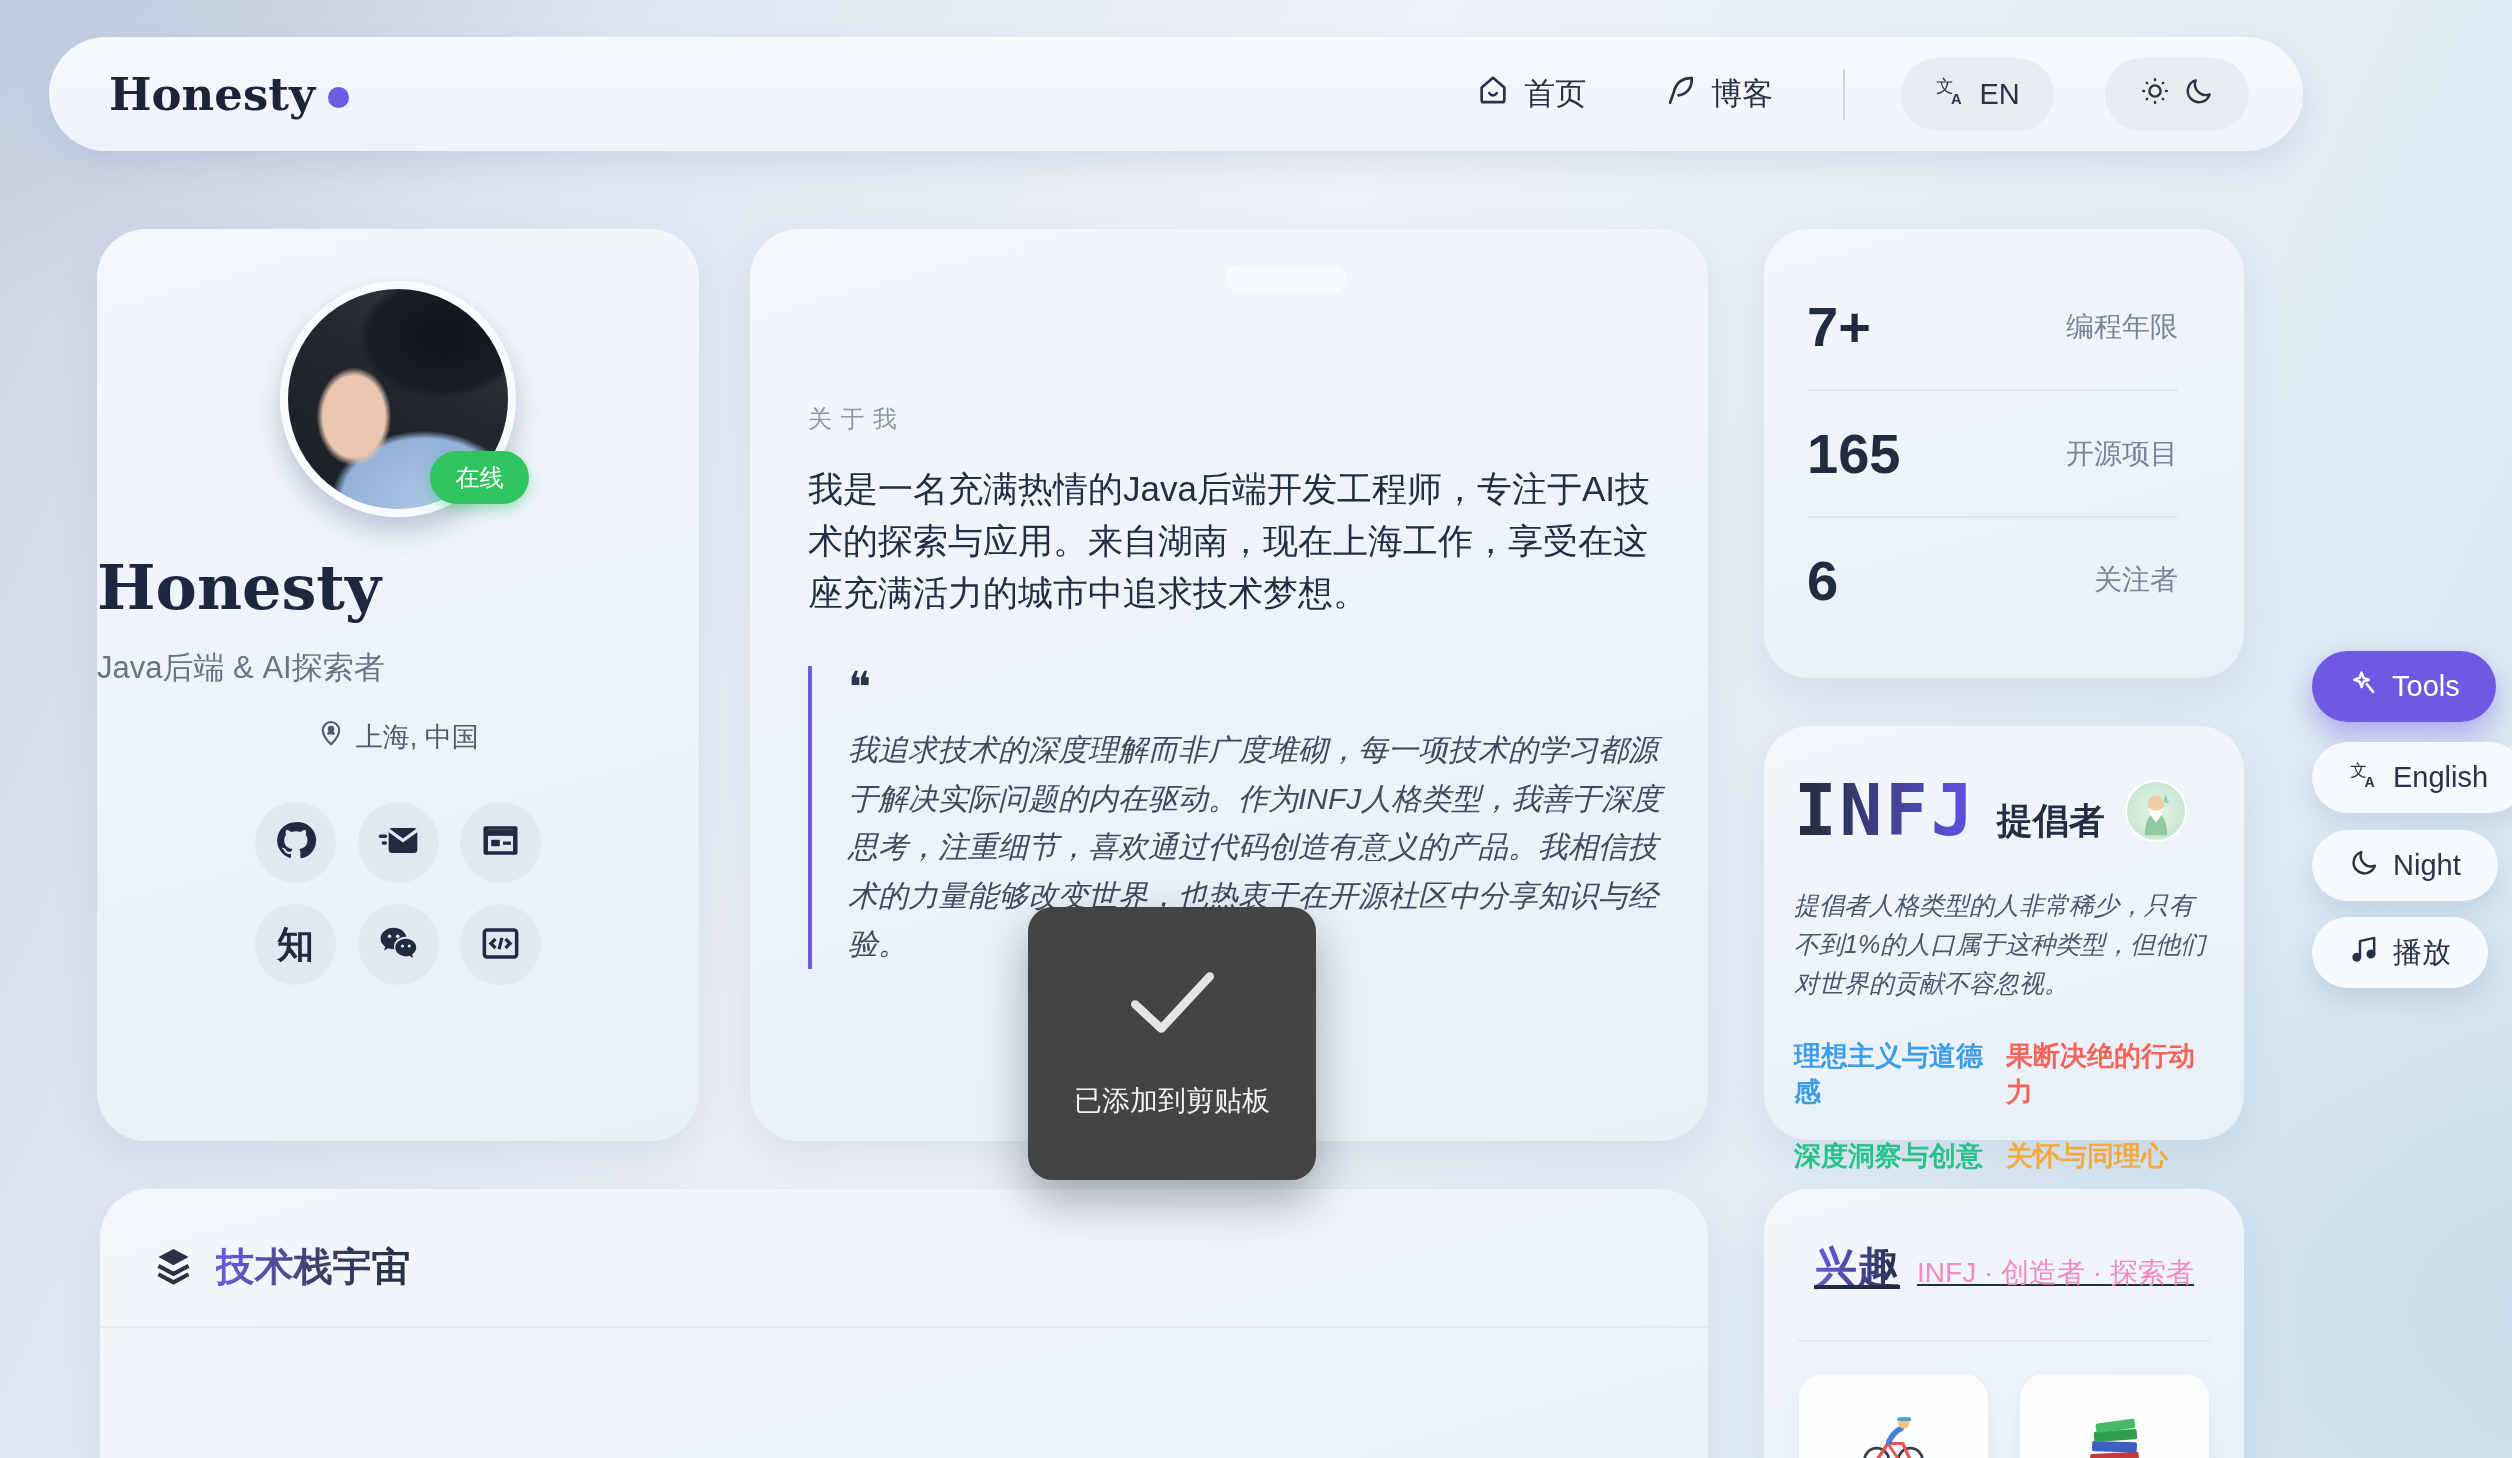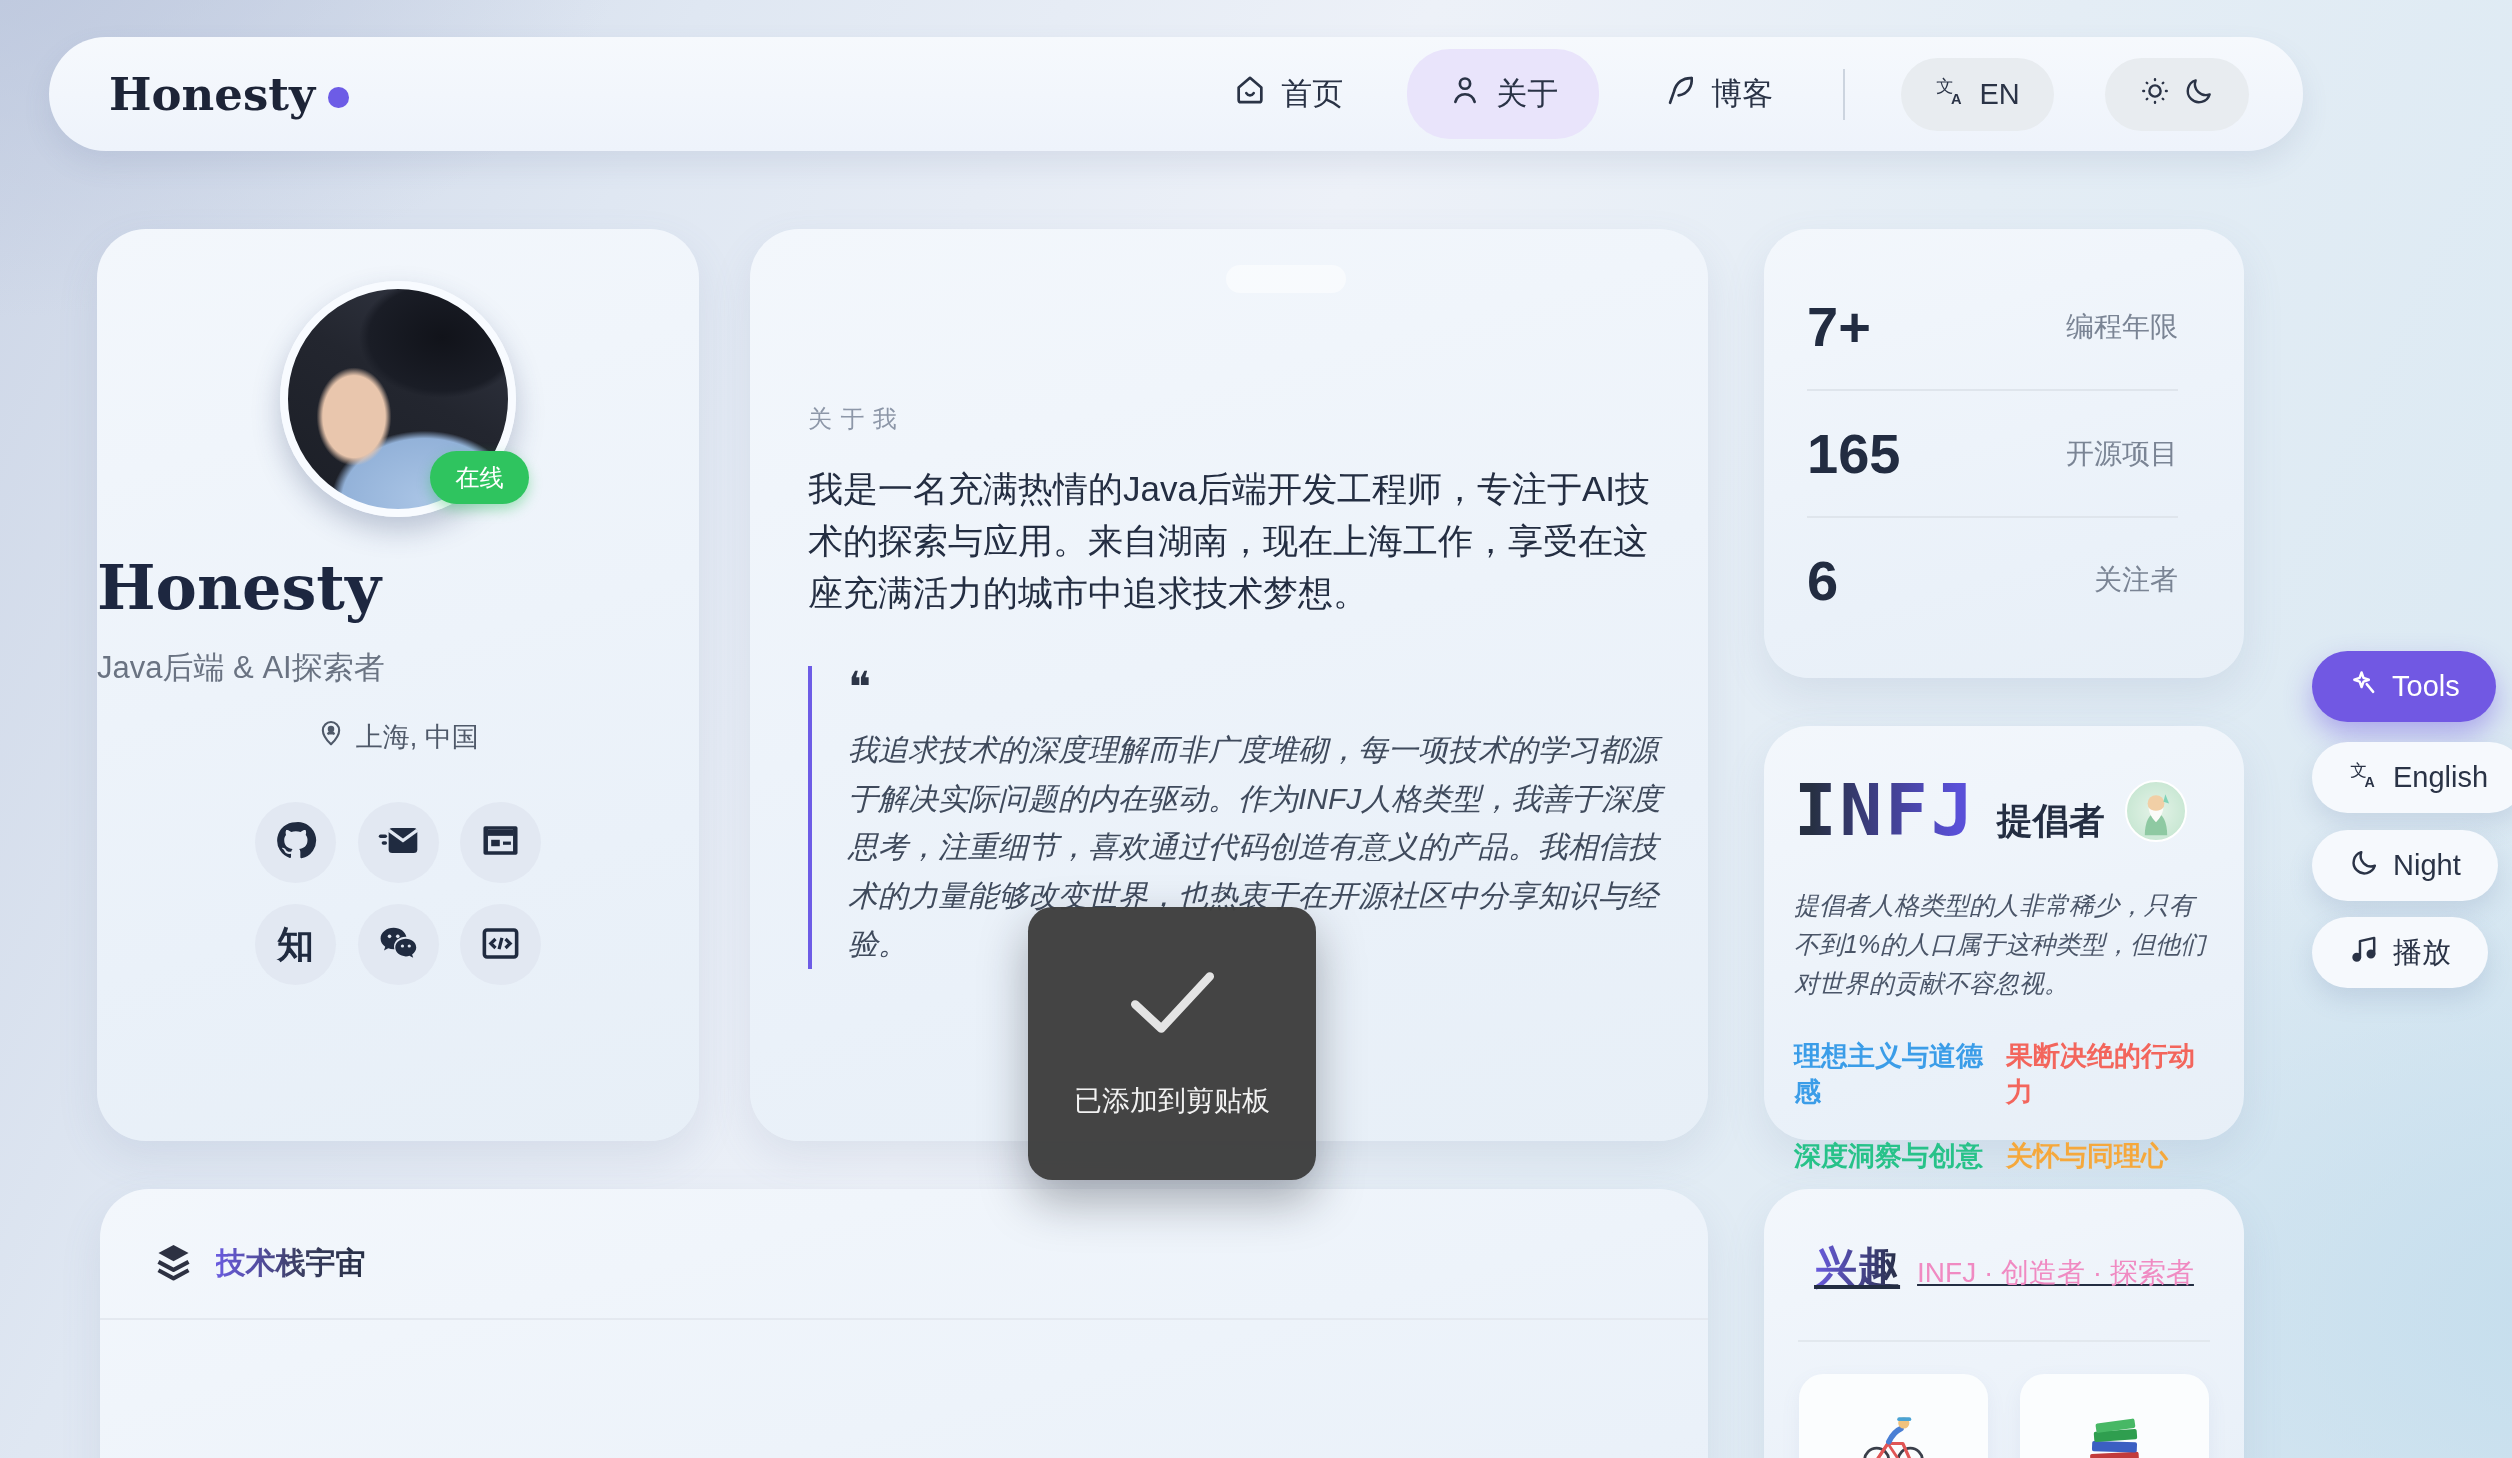--- a/index.html
+++ b/index.html
@@ -86,21 +86,21 @@
   .infj-avatar { width:62px; height:62px; border-radius:50%; margin:0 0 0 20.6px; border:2.8px solid #fff;
                  background:radial-gradient(#e4f3e8,#bfe3cc); overflow:hidden; display:flex; align-items:center; justify-content:center; }
   .infj-desc { margin-top:34px; font-style:italic; font-size:25px; line-height:1.55; color:#4a5568; width:424px; }
   .infj-traits { margin-top:36px; display:grid; grid-template-columns:212px auto; row-gap:28px; }
   .trait { font-size:27px; font-weight:600; }
 
   
   .tech-card { left:100px; top:1189px; width:1608px; height:525px; border-radius:49px; }
   .tech-head { display:flex; align-items:center; gap:20.6px; padding:51px 0 0 52px; }
   .tech-head svg { width:43px; height:43px; }
-  .tech-title { font-size:30px; font-weight:700;
+  .tech-title { font-size:39px; font-weight:700;
                 background:linear-gradient(90deg,#6b5ce0 0%,#3c3f63 55%,#262e44 100%);
                 -webkit-background-clip:text; background-clip:text; -webkit-text-fill-color:transparent; }
   .tech-div { margin-top:32px; height:1.9px; background:#e4e9f0; }
   .cloud { position:relative; height:394px; }
 
   
   .int-card { left:1764px; top:1189px; width:480px; height:375px; border-radius:45px; text-align:center; }
   .int-head { margin-top:50px; display:flex; justify-content:center; align-items:baseline; gap:17px;text-decoration:underline; }
   .int-title { font-size:43px; font-weight:700;
                background:linear-gradient(90deg,#6b5ce0,#262e44);
@@ -127,27 +127,20 @@
     <span>Honesty</span>
     <span class="logo-dot"></span>
   </div>
   <div class="nav-right">
     <div class="nav-item">
       <span><svg viewBox="0 0 24 24" fill="none" stroke="#2a3346" stroke-width="1.9" stroke-linecap="round" stroke-linejoin="round">
             <path d="M4 10.2 12 3.4l8 6.8V19a1.6 1.6 0 0 1-1.6 1.6H5.6A1.6 1.6 0 0 1 4 19Z"></path>
             <path d="M9.4 14.2c.6 1 1.5 1.6 2.6 1.6s2-.6 2.6-1.6"></path>
           </svg></span>
       <span>首页</span>
-    </div>
-    <div class="nav-item active">
-      <span><svg viewBox="0 0 24 24" fill="none" stroke="#2a3346" stroke-width="1.9" stroke-linecap="round">
-            <circle cx="12" cy="7.5" r="3.6"></circle>
-            <path d="M5.2 20.4c1-3.6 3.6-5.4 6.8-5.4s5.8 1.8 6.8 5.4"></path>
-          </svg></span>
-      <span>关于</span>
     </div>
     <div class="nav-item">
       <span><svg viewBox="0 0 24 24" fill="none" stroke="#2a3346" stroke-width="1.9" stroke-linecap="round" stroke-linejoin="round">
             <path d="M20.2 3.6c-5.8-.4-10.9 3-12.4 9.4L5 21"></path>
             <path d="M20.2 3.6c.6 5.8-2.6 11-9.2 12.2"></path>
           </svg></span>
       <span>博客</span>
     </div>
     <div class="nav-divider"></div>
     <div class="pill-btn">

